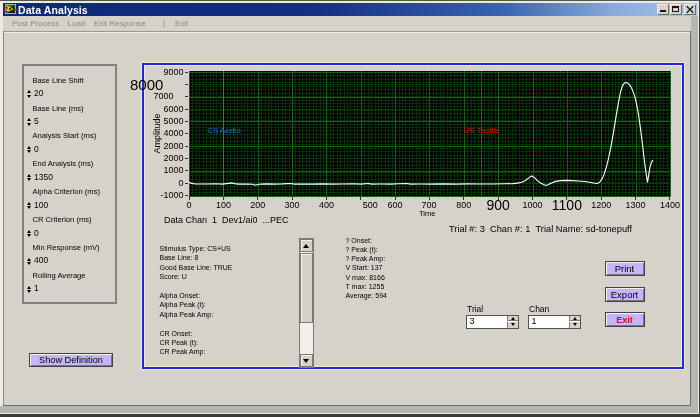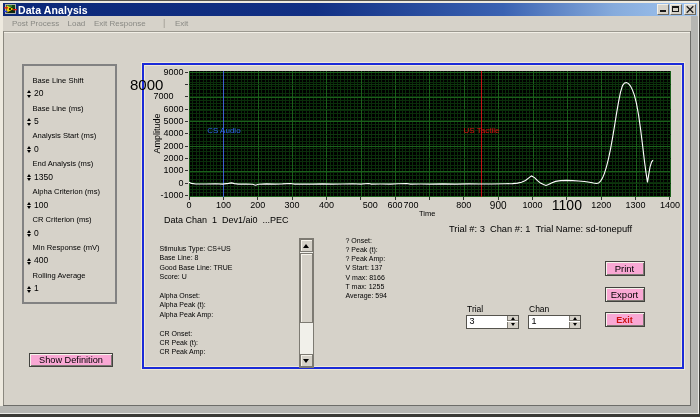--- a/index.html
+++ b/index.html
@@ -1,19 +1,19 @@
 <!DOCTYPE html>
 <html><head><meta charset="utf-8"><title>Data Reduction</title>
 <style>
 html,body{margin:0;padding:0;}
 *{box-sizing:border-box;}
 body{width:700px;height:417px;position:relative;overflow:hidden;background:#d6d2c9;
 font-family:"Liberation Sans",sans-serif;-webkit-font-smoothing:antialiased;}
 .abs{position:absolute;}
-.btn3d{position:absolute;background:#f9a8d4;border:1px solid #42423e;box-shadow:inset 1px 1px 0 #f5f2ea, inset -1px -1px 0 #7d7a72;
+.btn3d{position:absolute;background:#c4b5fd;border:1px solid #42423e;box-shadow:inset 1px 1px 0 #f5f2ea, inset -1px -1px 0 #7d7a72;
 display:flex;align-items:center;justify-content:center;font-size:9.5px;color:#000;}
 .winbtn{position:absolute;top:3.5px;width:12px;height:11px;background:#d7d3ca;
 border-top:1px solid #f3f0e8;border-left:1px solid #f3f0e8;border-right:1px solid #6d6a63;border-bottom:1px solid #6d6a63;}
 </style></head>
 <body>
 
 <div class="abs" style="left:0;top:0;width:700px;height:1px;background:#55544e"></div>
 <div class="abs" style="left:0;top:1px;width:700px;height:2px;background:#eeeadf"></div>
 <div class="abs" style="left:0;top:1px;width:3px;height:416px;background:#eeeadf"></div>
 
@@ -334,25 +334,25 @@
 <div style="position:absolute;left:240.7px;top:200.5px;width:34px;text-align:center;font-size:9px;line-height:9px;color:#000">200</div>
 <div style="position:absolute;left:257.2px;top:197px;width:1px;height:3px;background:#333"></div>
 <div style="position:absolute;left:275.1px;top:200.5px;width:34px;text-align:center;font-size:9px;line-height:9px;color:#000">300</div>
 <div style="position:absolute;left:291.6px;top:197px;width:1px;height:3px;background:#333"></div>
 <div style="position:absolute;left:309.4px;top:200.5px;width:34px;text-align:center;font-size:9px;line-height:9px;color:#000">400</div>
 <div style="position:absolute;left:325.9px;top:197px;width:1px;height:3px;background:#333"></div>
 <div style="position:absolute;left:343.8px;top:200.5px;width:34px;text-align:right;font-size:9px;line-height:9px;color:#000">500</div>
 <div style="position:absolute;left:360.3px;top:197px;width:1px;height:3px;background:#333"></div>
 <div style="position:absolute;left:378.1px;top:200.5px;width:34px;text-align:center;font-size:9px;line-height:9px;color:#000">600</div>
 <div style="position:absolute;left:394.6px;top:197px;width:1px;height:3px;background:#333"></div>
-<div style="position:absolute;left:394px;top:200.5px;width:34px;text-align:center;font-size:9px;line-height:9px;color:#000">700</div>
+<div style="position:absolute;left:412px;top:200.5px;width:34px;text-align:center;font-size:9px;line-height:9px;color:#000">700</div>
 <div style="position:absolute;left:429.0px;top:197px;width:1px;height:3px;background:#333"></div>
 <div style="position:absolute;left:446.8px;top:200.5px;width:34px;text-align:center;font-size:9px;line-height:9px;color:#000">800</div>
 <div style="position:absolute;left:463.3px;top:197px;width:1px;height:3px;background:#333"></div>
-<div style="position:absolute;left:481.2px;top:200.5px;width:34px;text-align:center;font-size:10px;line-height:9px;color:#000">900</div>
+<div style="position:absolute;left:481.2px;top:200.5px;width:34px;text-align:center;font-size:14px;line-height:9px;color:#000">900</div>
 <div style="position:absolute;left:497.7px;top:197px;width:1px;height:3px;background:#333"></div>
 <div style="position:absolute;left:515.5px;top:200.5px;width:34px;text-align:center;font-size:9px;line-height:9px;color:#000">1000</div>
 <div style="position:absolute;left:532.0px;top:197px;width:1px;height:3px;background:#333"></div>
 <div style="position:absolute;left:549.9px;top:200.5px;width:34px;text-align:center;font-size:14px;line-height:9px;color:#000">1100</div>
 <div style="position:absolute;left:566.4px;top:197px;width:1px;height:3px;background:#333"></div>
 <div style="position:absolute;left:584.2px;top:200.5px;width:34px;text-align:center;font-size:9px;line-height:9px;color:#000">1200</div>
 <div style="position:absolute;left:600.7px;top:197px;width:1px;height:3px;background:#333"></div>
 <div style="position:absolute;left:618.6px;top:200.5px;width:34px;text-align:center;font-size:9px;line-height:9px;color:#000">1300</div>
 <div style="position:absolute;left:635.1px;top:197px;width:1px;height:3px;background:#333"></div>
 <div style="position:absolute;left:652.9px;top:200.5px;width:34px;text-align:center;font-size:9px;line-height:9px;color:#000">1400</div>

